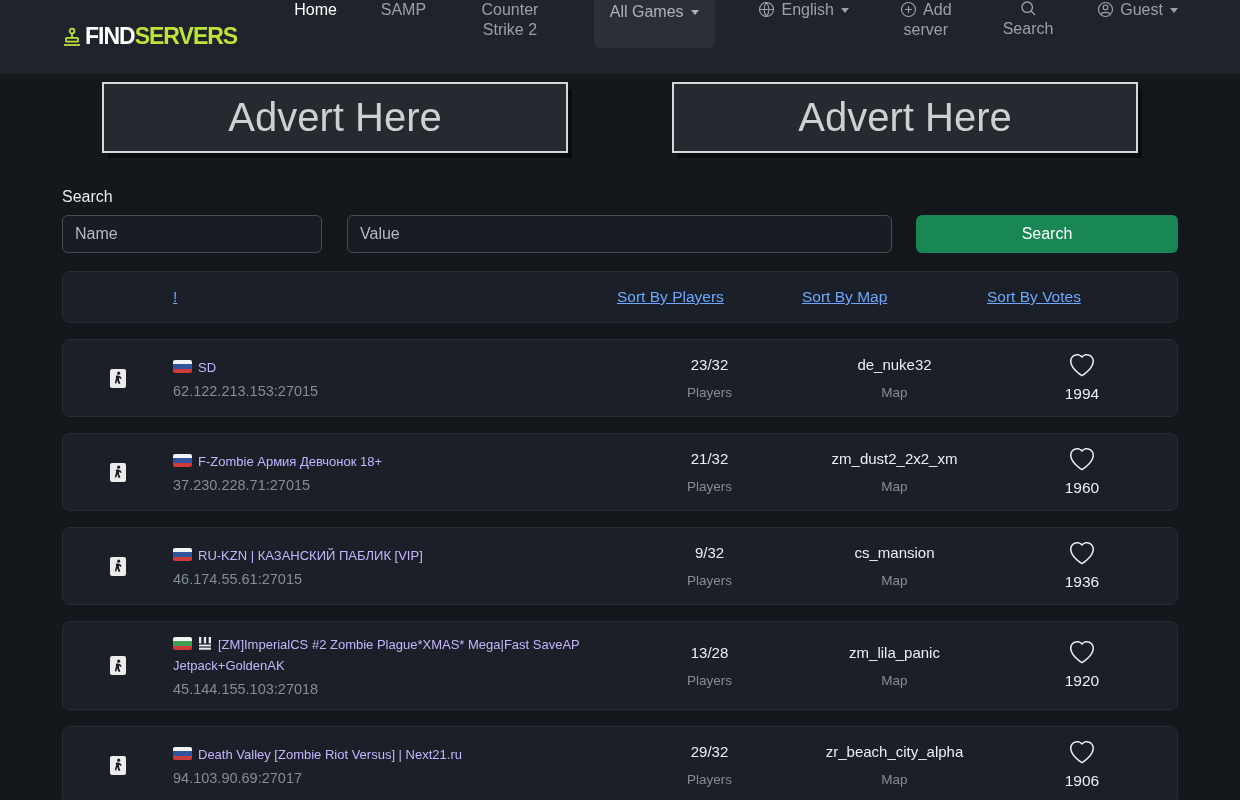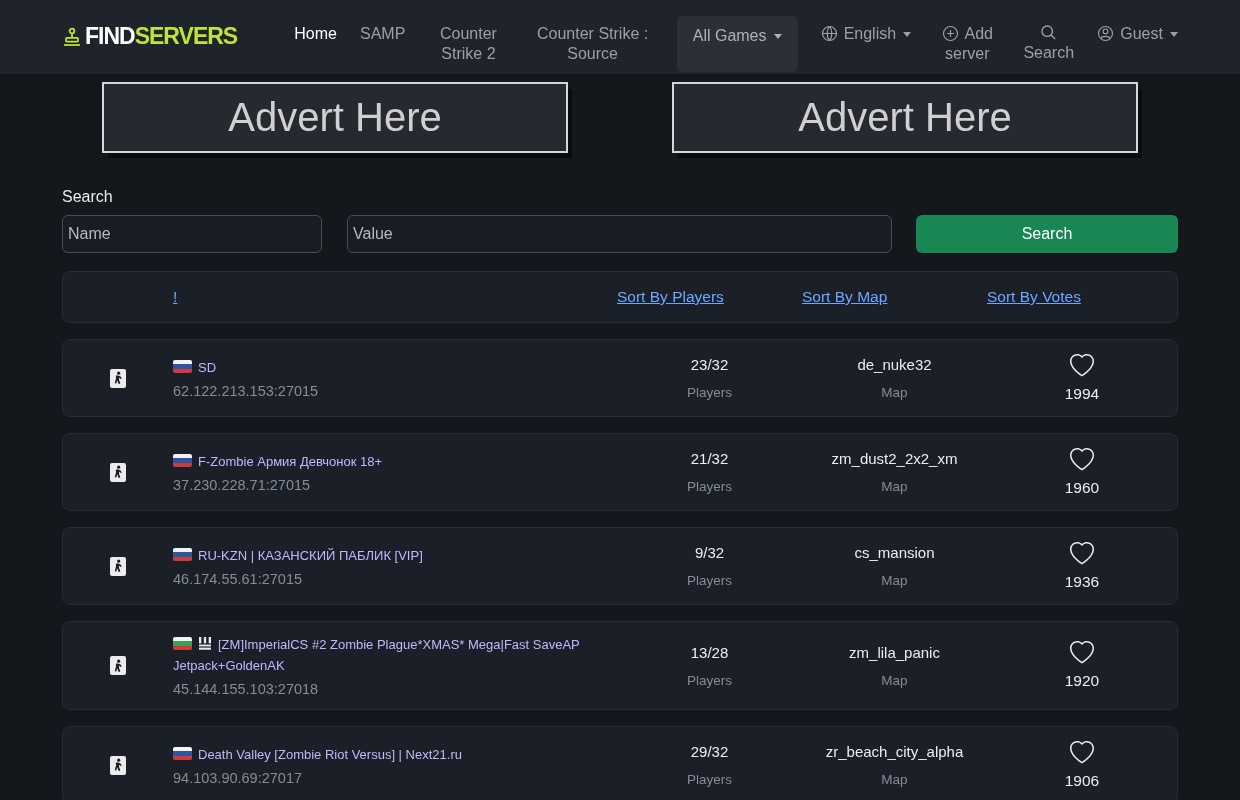--- a/index.html
+++ b/index.html
@@ -13,21 +13,21 @@
   }
   a { text-decoration: none; }
 
   
   .navbar { height: 74px; background: #1f232c; }
   .navbar-inner { display: flex; align-items: flex-start; padding: 0 62px; height: 100%; gap: 29px; }
   .brand { display: flex; align-items: center; margin-top: 23px; cursor: pointer; }
   .brand svg { margin-right: 3px; }
   .brand-find { color: #ffffff; font-size: 23px; font-weight: 700; letter-spacing: -1px; }
   .brand-servers { color: #bfe435; font-size: 23px; font-weight: 700; letter-spacing: -1px; }
-  .nav { flex: 1; display: flex; justify-content: space-between; margin-left: 28px; padding-top: 24px; }
+  .nav { flex: 1; display: flex; justify-content: space-between; margin-left: 28px; }
   .nav-link { color: #9aa0a8; font-size: 16px; line-height: 20px; text-align: center; display: block; cursor: pointer; }
   .nav-link.active { color: #ffffff; }
   .w112 { width: 112px; }
   .w80  { width: 80px; }
   .w122 { width: 122px; }
   .w66  { width: 66px; }
   .nav-pill {
     background: #2a2f38; border: none; border-radius: 6px;
     color: #aeb3ba; font-size: 16px; line-height: 20px;
     font-family: "Liberation Sans", sans-serif;
@@ -47,21 +47,21 @@
     display: flex; align-items: center; justify-content: center;
     font-size: 40px; color: #cfd0d2; cursor: pointer;
   }
 
   
   .search-section { padding: 0 62px; margin-top: 35px; }
   .search-label { font-size: 16px; color: #e8eaed; margin-bottom: 9px; }
   .search-row { display: flex; }
   .search-row input {
     height: 38px; background: #181c23; border: 1px solid #464c54; border-radius: 6px;
-    color: #e8eaed; font-size: 16px; padding: 0 5px;
+    color: #e8eaed; font-size: 16px; padding: 0 12px;
     font-family: "Liberation Sans", sans-serif;
   }
   .search-row input::placeholder { color: #b6bac0; opacity: 1; }
   .input-name { width: 260px; }
   .input-value { flex: 1; margin-left: 25px; }
   .btn-search {
     width: 262px; margin-left: 24px; height: 38px;
     background: #198754; color: #ffffff; border: none; border-radius: 6px;
     font-size: 16px; font-family: "Liberation Sans", sans-serif; cursor: pointer;
   }
@@ -109,21 +109,20 @@
           <rect x="3.2" y="8.7" width="9.6" height="3" rx="0.6"></rect>
           <path d="M1.6 14.4h12.8"></path>
       </svg>
       <span class="brand-find">FIND</span>
         <span class="brand-servers">SERVERS</span>
     </a>
     <nav class="nav">
       <a class="nav-link active">Home</a>
       <a class="nav-link">SAMP</a>
       <a class="nav-link w80">Counter Strike 2</a>
-      <a class="nav-link w122">Counter Strike : Source</a>
       <button class="nav-pill"><span>All Games</span><span class="caret"></span></button>
       <a class="nav-link">
         <svg class="nav-icon" width="17" height="17" viewBox="0 0 16 16" fill="none" stroke="currentColor" stroke-width="1.1">
           <circle cx="8" cy="8" r="6.6"></circle>
             <path d="M1.4 8h13.2M8 1.4c2.9 3.4 2.9 9.8 0 13.2M8 1.4c-2.9 3.4-2.9 9.8 0 13.2"></path>
         </svg><span>English</span><span class="caret"></span>
       </a>
       <a class="nav-link w66">
         <svg class="nav-icon" width="17" height="17" viewBox="0 0 16 16" fill="none" stroke="currentColor" stroke-width="1.1">
           <circle cx="8" cy="8" r="6.6"></circle>

